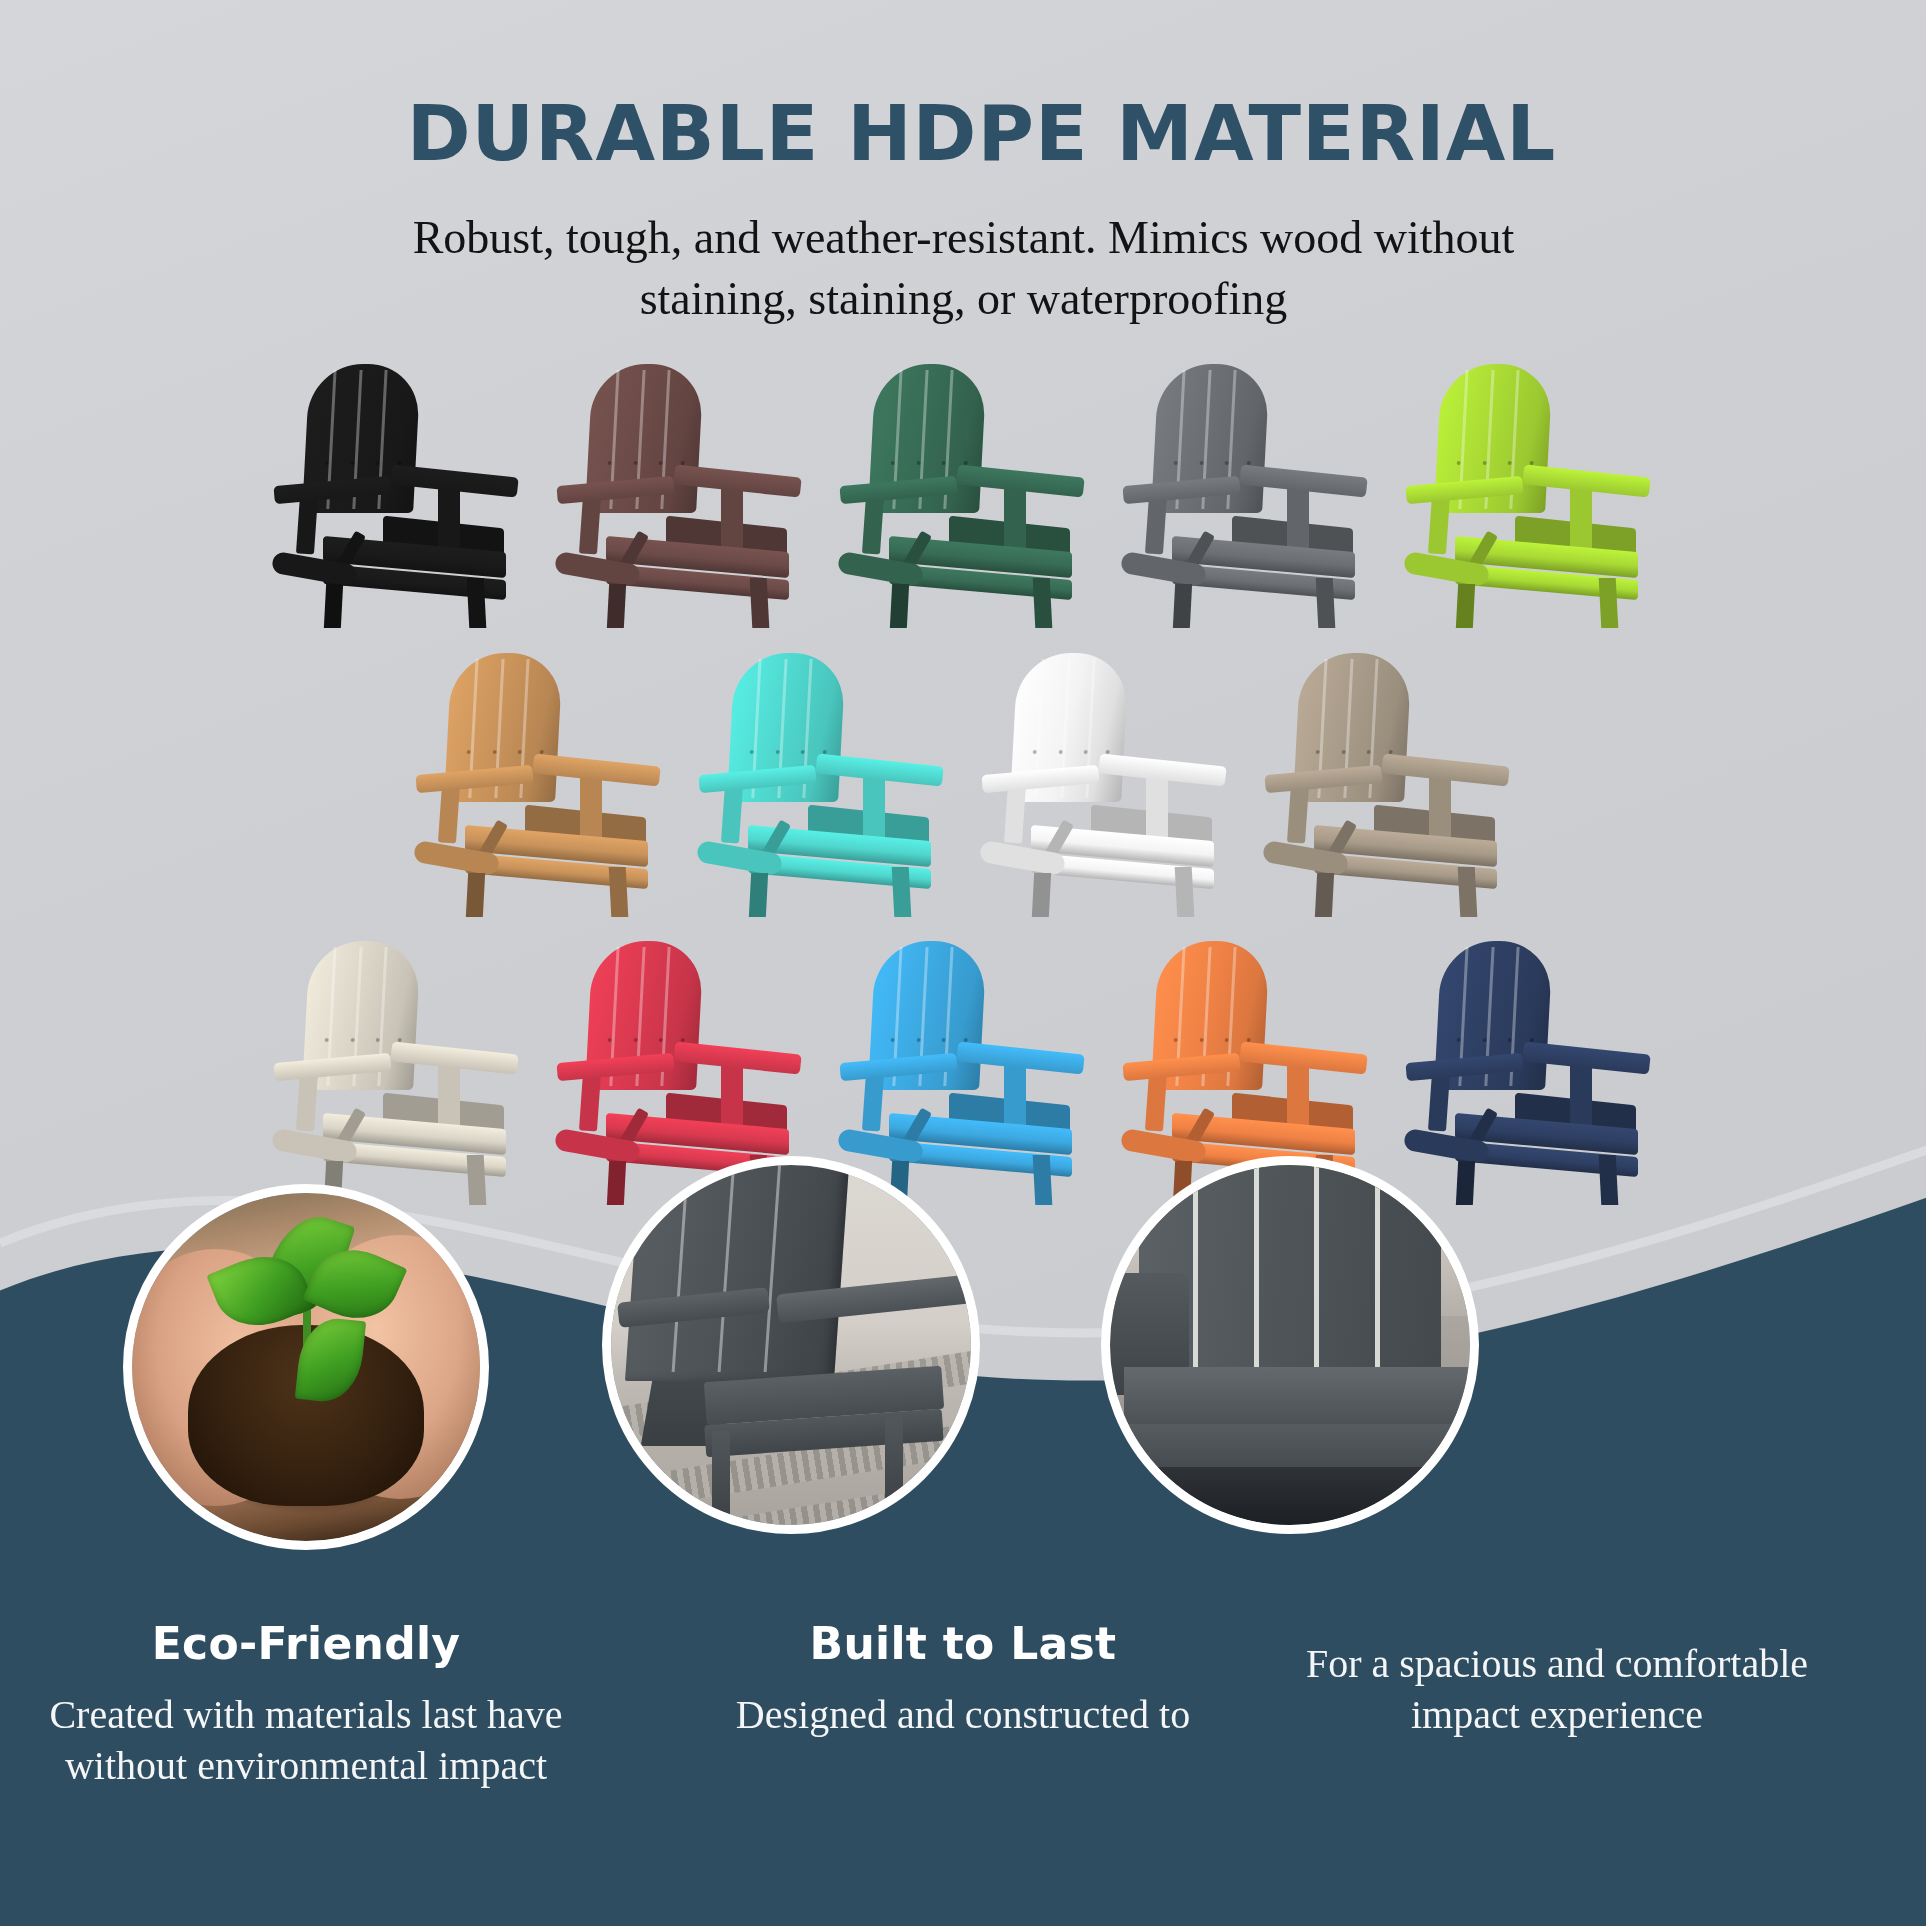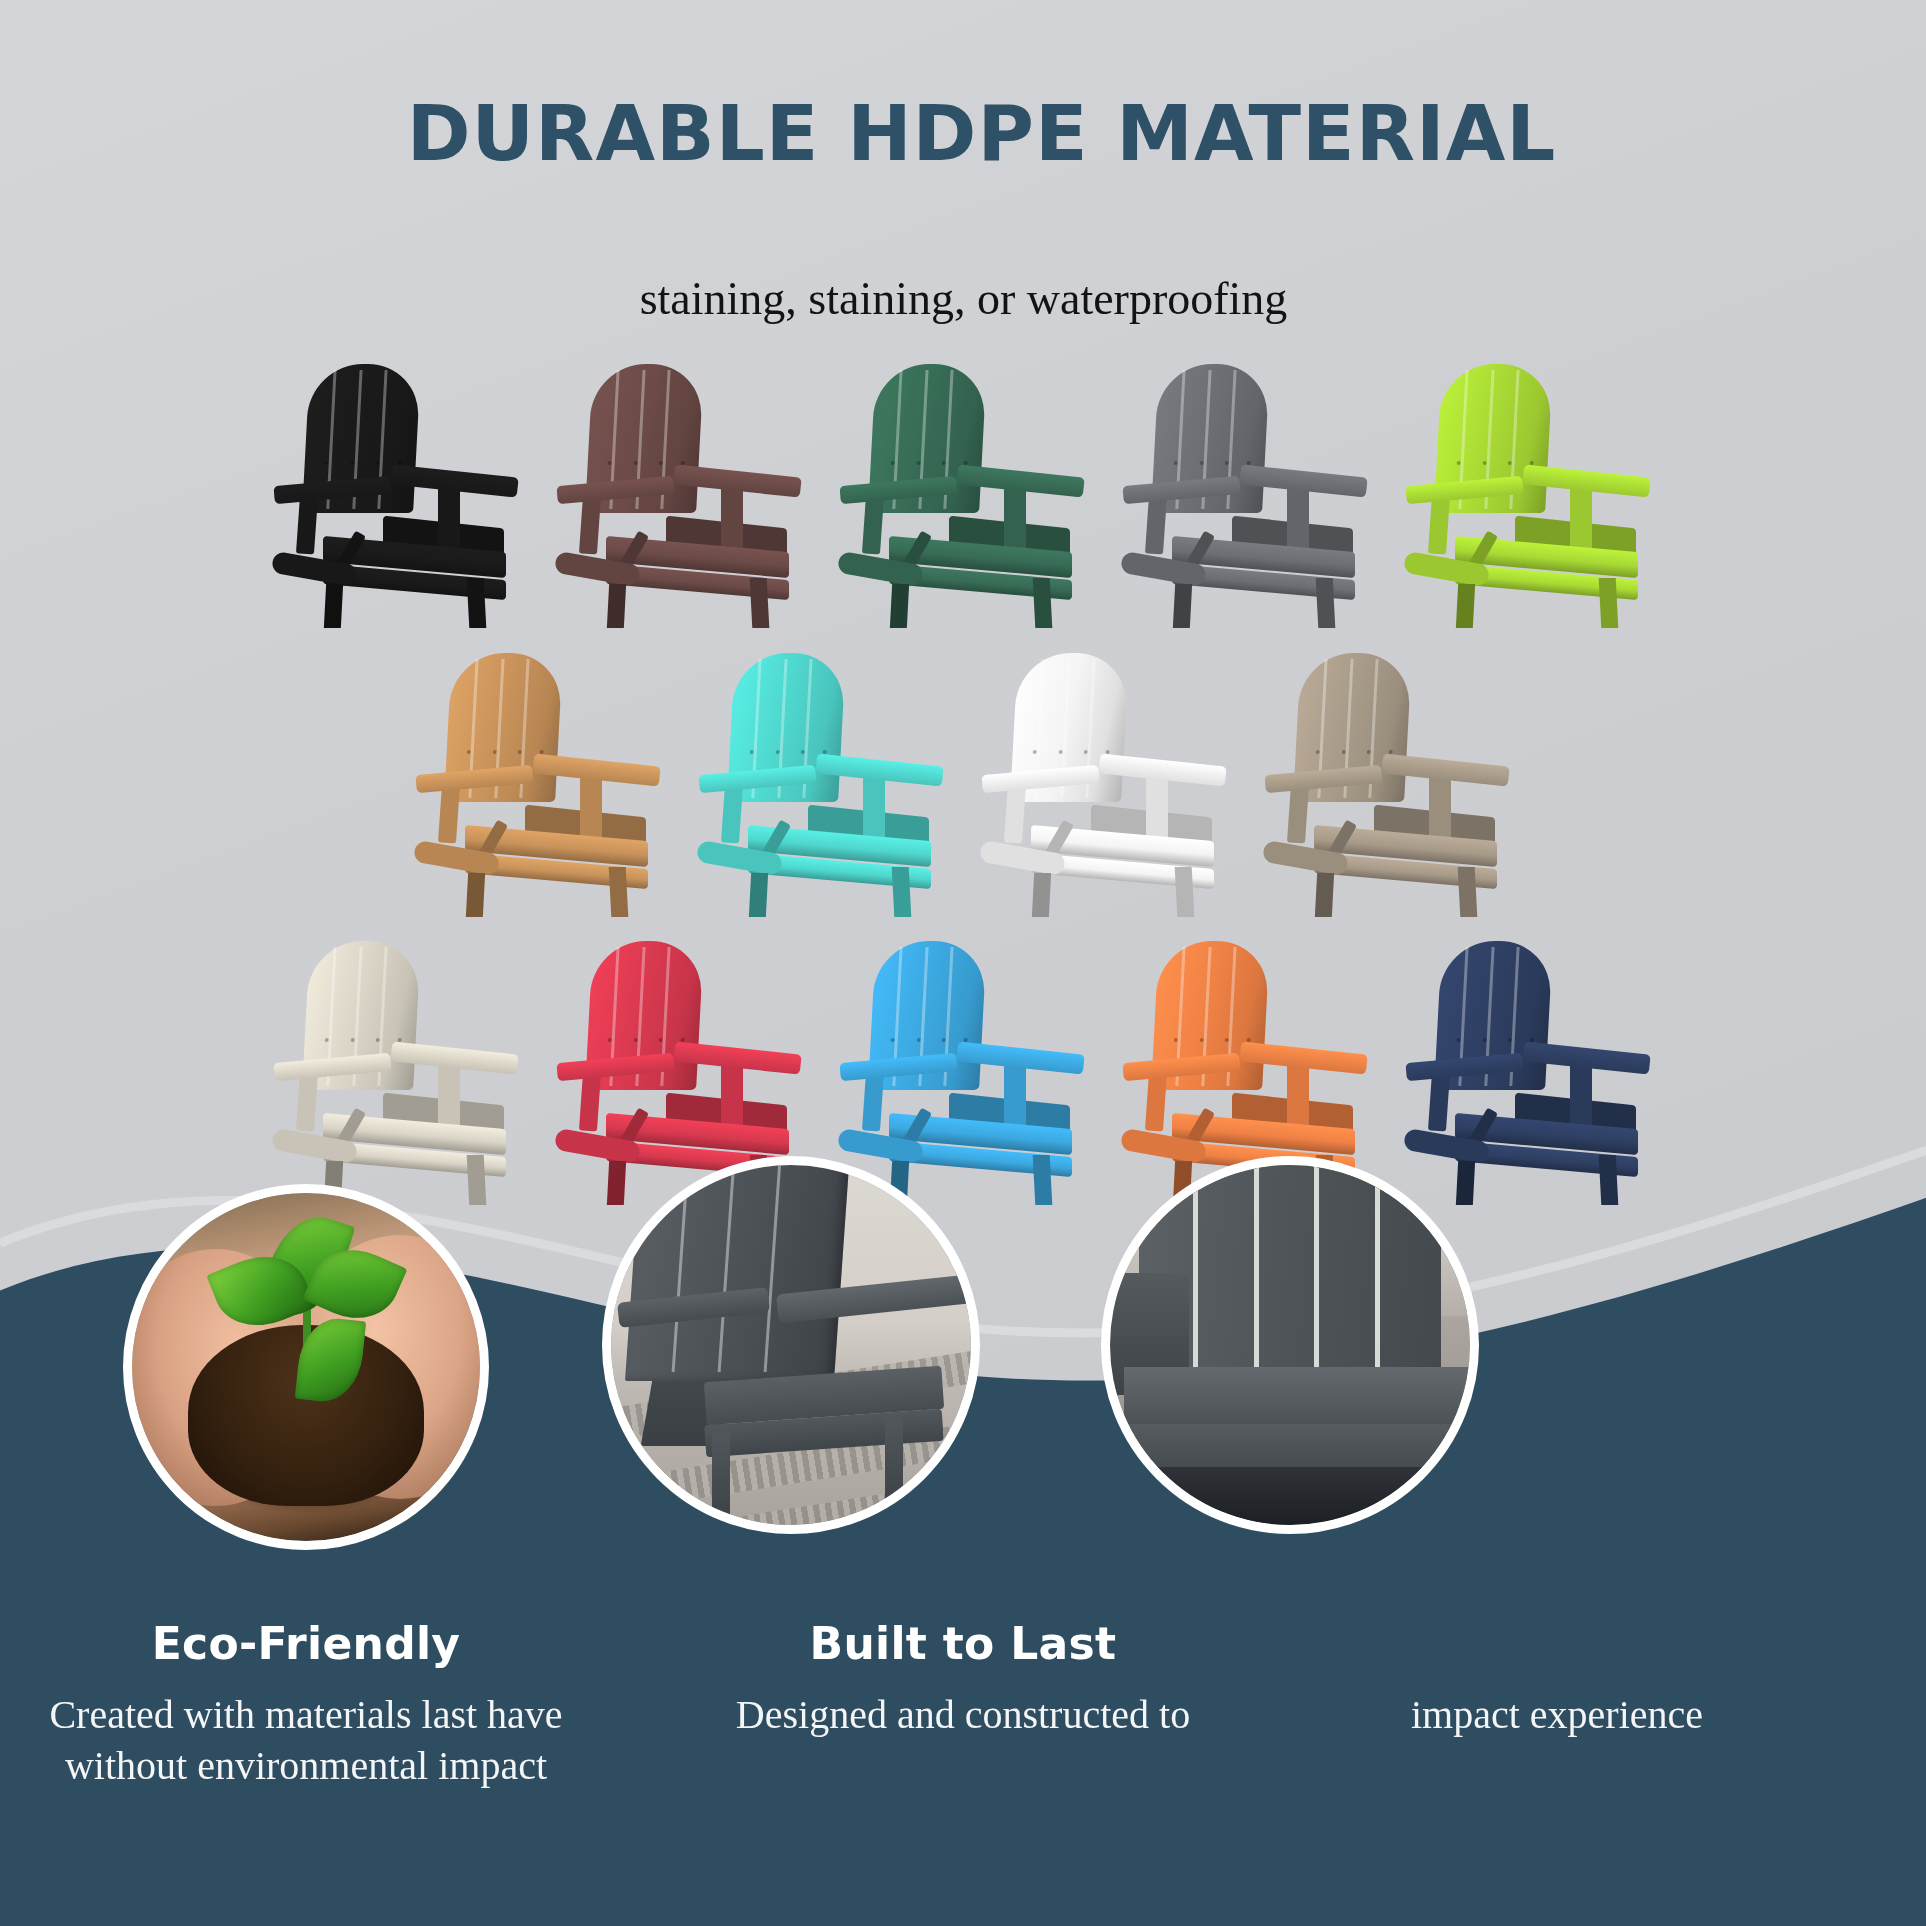--- a/index.html
+++ b/index.html
@@ -192,21 +192,21 @@
 </head>
 <body>
 
 <div id="stage">
 
   <div class="bg-top"></div>
 
   <div class="hdr">
     <h1>DURABLE HDPE MATERIAL</h1>
     <p>
-      <br>
+      <span>Robust, tough, and weather-resistant. Mimics wood without</span><br>
       <span>staining, staining, or waterproofing</span>
     </p>
   </div>
 
   <div class="grid-row" id="row1">
       <div class="cell" title="Black">
         <div class="chair">
           <div class="ch-back" style="background: linear-gradient(100deg, rgb(29, 29, 29) 0%, rgb(26, 26, 26) 48%, rgb(24, 24, 24) 78%, rgb(19, 19, 19) 100%);">
             <div class="slat s1"></div>
             <div class="slat s2"></div>
@@ -648,19 +648,19 @@
 
   <div class="fcol" id="f2">
     <h3>Built to Last</h3>
     <p>
       <span>Designed and constructed to</span><br>
     </p>
   </div>
 
   <div class="fcol" id="f3">
     <p>
-      <br>
+      <span>For a spacious and comfortable</span><br>
       <span>impact experience</span>
     </p>
   </div>
 
 </div>
 
 
 </body></html>

